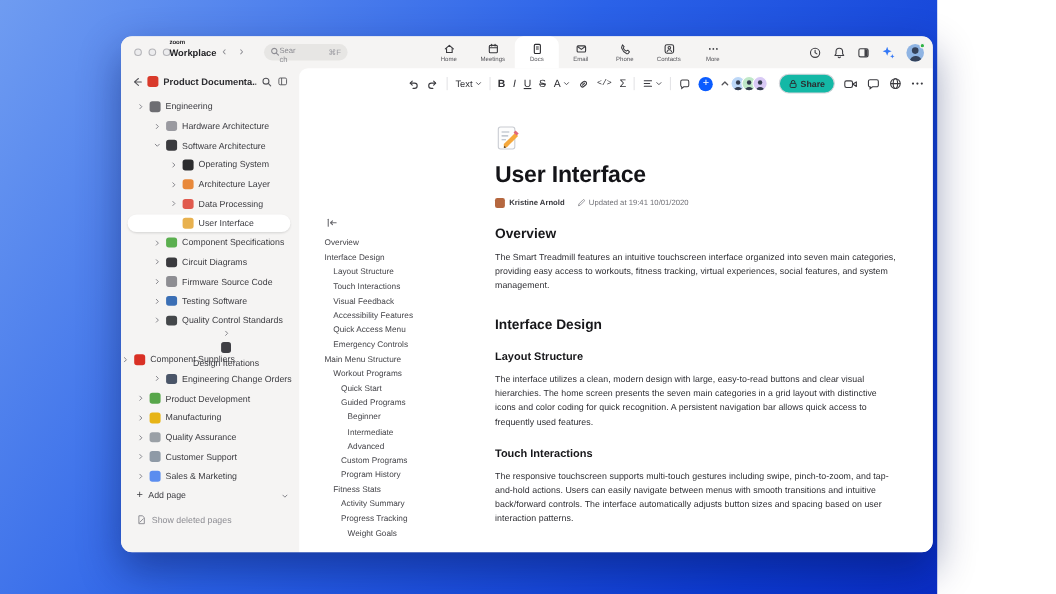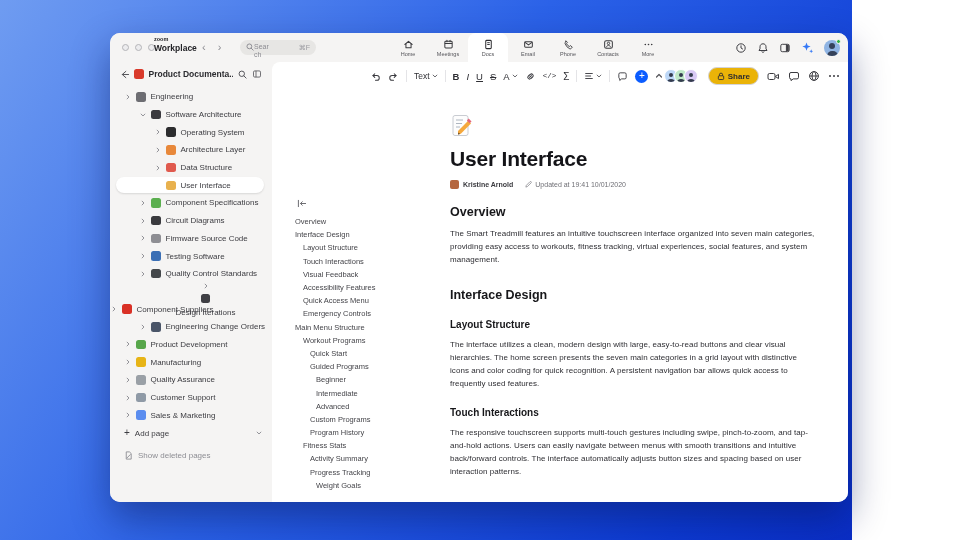--- a/index.html
+++ b/index.html
@@ -64,21 +64,21 @@
   .fmt{font-size:9.5px;color:#2f2f34}
   .fmt.b{font-weight:800}.fmt.i{font-style:italic}.fmt.u{text-decoration:underline}.fmt.s{text-decoration:line-through}
   .sigma{font-size:10px;color:#2f2f34}
   .code-ic{font-size:7.5px;font-family:"Liberation Mono","DejaVu Sans Mono",monospace;color:#2f2f34}
   .plus-btn{width:13px;height:13px;border-radius:50%;background:#0b5cff;color:#fff;font-size:10px;line-height:12px;display:flex;align-items:center;justify-content:center}
   .collab{display:flex;margin-right:2px}
   .collab .c{width:14px;height:14px;border-radius:50%;border:1.5px solid #fff;margin-left:-4px;position:relative;overflow:hidden}
   .collab .c:first-child{margin-left:0}
   .collab .c i{position:absolute;left:4px;top:2.5px;width:4.5px;height:4.5px;border-radius:50%;background:#343c4e}
   .collab .c b{position:absolute;left:2.5px;bottom:-2px;width:8px;height:5px;border-radius:4px 4px 0 0;background:#343c4e}
-  .share-btn{height:18px;border:1px solid #d4d4d9;background:#eab308;border-radius:9px;display:flex;align-items:center;gap:3px;padding:0 8px}
+  .share-btn{height:18px;border:1px solid #d4d4d9;background:#14b8a6;border-radius:9px;display:flex;align-items:center;gap:3px;padding:0 8px}
   .share-btn span{font-size:8px;font-weight:600;color:#2c2c30}
 
   
   .outline{position:absolute;left:23px;top:132px;width:150px}
   .outline-collapse{color:#6b6b70;margin:0 0 7px 2px;display:inline-flex}
   .o-item{height:13.2px;font-size:7.5px;color:#45454a;display:flex;align-items:center;white-space:nowrap}
 
   
   .content{position:absolute;left:178px;top:28px;width:365px}
   .doc-emoji{margin-top:24px;width:24px;height:24px}
@@ -255,20 +255,29 @@
             <div class="trow" style="padding-left: 14px;">
               <span class="chev ">
                 <svg width="6" height="6" viewBox="0 0 8 8">
                   <path d="M2.8 1.5L5.3 4 2.8 6.5" fill="none" stroke="#85858b" stroke-width="1.2" stroke-linecap="round" stroke-linejoin="round"></path>
                 </svg>
               </span>
               <span class="chip" style="background:#6d6d72"></span>
               <span>Engineering</span>
             </div>
             <div class="trow" style="padding-left: 29px;">
+              <span class="chev ">
+                <svg width="6" height="6" viewBox="0 0 8 8">
+                  <path d="M2.8 1.5L5.3 4 2.8 6.5" fill="none" stroke="#85858b" stroke-width="1.2" stroke-linecap="round" stroke-linejoin="round"></path>
+                </svg>
+              </span>
+              <span class="chip" style="background:#9a9aa0"></span>
+              <span>Hardware Architecture</span>
+            </div>
+            <div class="trow" style="padding-left: 29px;">
               <span class="chev down">
                 <svg width="6" height="6" viewBox="0 0 8 8">
                   <path d="M2.8 1.5L5.3 4 2.8 6.5" fill="none" stroke="#85858b" stroke-width="1.2" stroke-linecap="round" stroke-linejoin="round"></path>
                 </svg>
               </span>
               <span class="chip" style="background:#3a3a3e"></span>
               <span>Software Architecture</span>
             </div>
             <div class="trow" style="padding-left: 44px;">
               <span class="chev ">
@@ -288,21 +297,21 @@
               <span class="chip" style="background:#e8883a"></span>
               <span>Architecture Layer</span>
             </div>
             <div class="trow" style="padding-left: 44px;">
               <span class="chev ">
                 <svg width="6" height="6" viewBox="0 0 8 8">
                   <path d="M2.8 1.5L5.3 4 2.8 6.5" fill="none" stroke="#85858b" stroke-width="1.2" stroke-linecap="round" stroke-linejoin="round"></path>
                 </svg>
               </span>
               <span class="chip" style="background:#e05a4e"></span>
-              <span>Data Structure</span>
+              <span>Data Processing</span>
             </div>
             <div class="trow selected" style="padding-left: 44px;">
               <span class="chev"></span>
               <span class="chip" style="background:#e8b14e"></span>
               <span>User Interface</span>
             </div>
             <div class="trow" style="padding-left: 29px;">
               <span class="chev ">
                 <svg width="6" height="6" viewBox="0 0 8 8">
                   <path d="M2.8 1.5L5.3 4 2.8 6.5" fill="none" stroke="#85858b" stroke-width="1.2" stroke-linecap="round" stroke-linejoin="round"></path>

